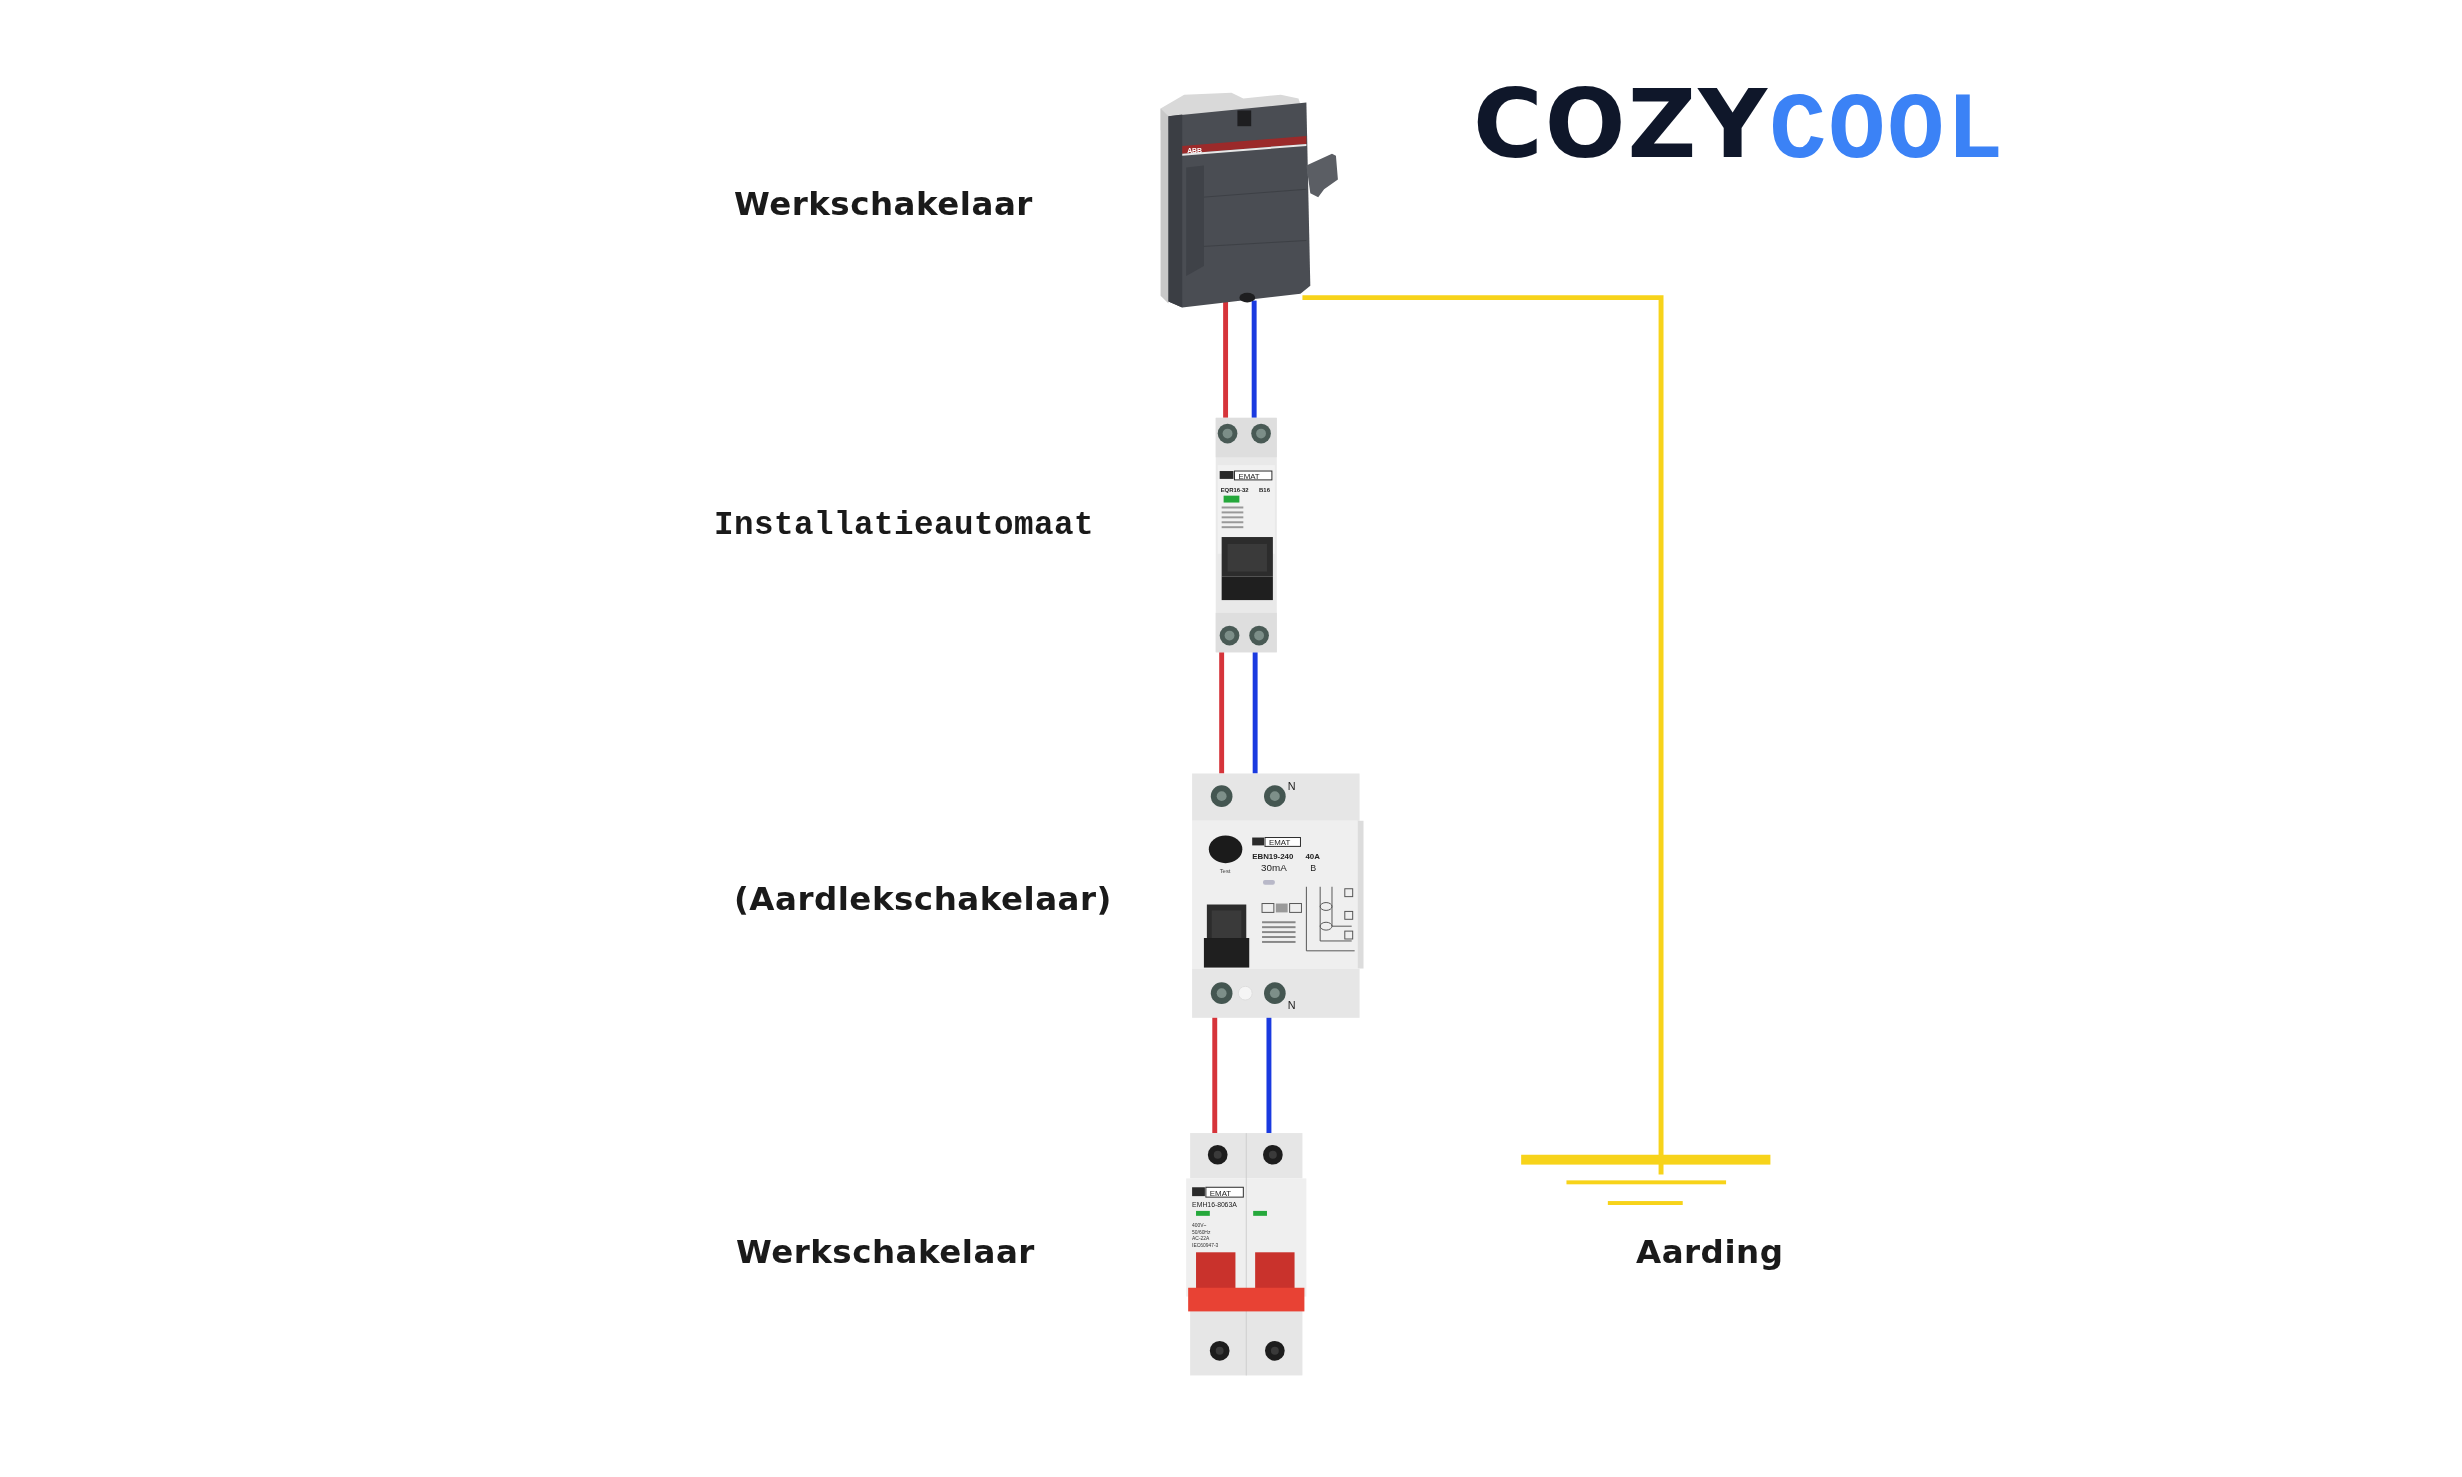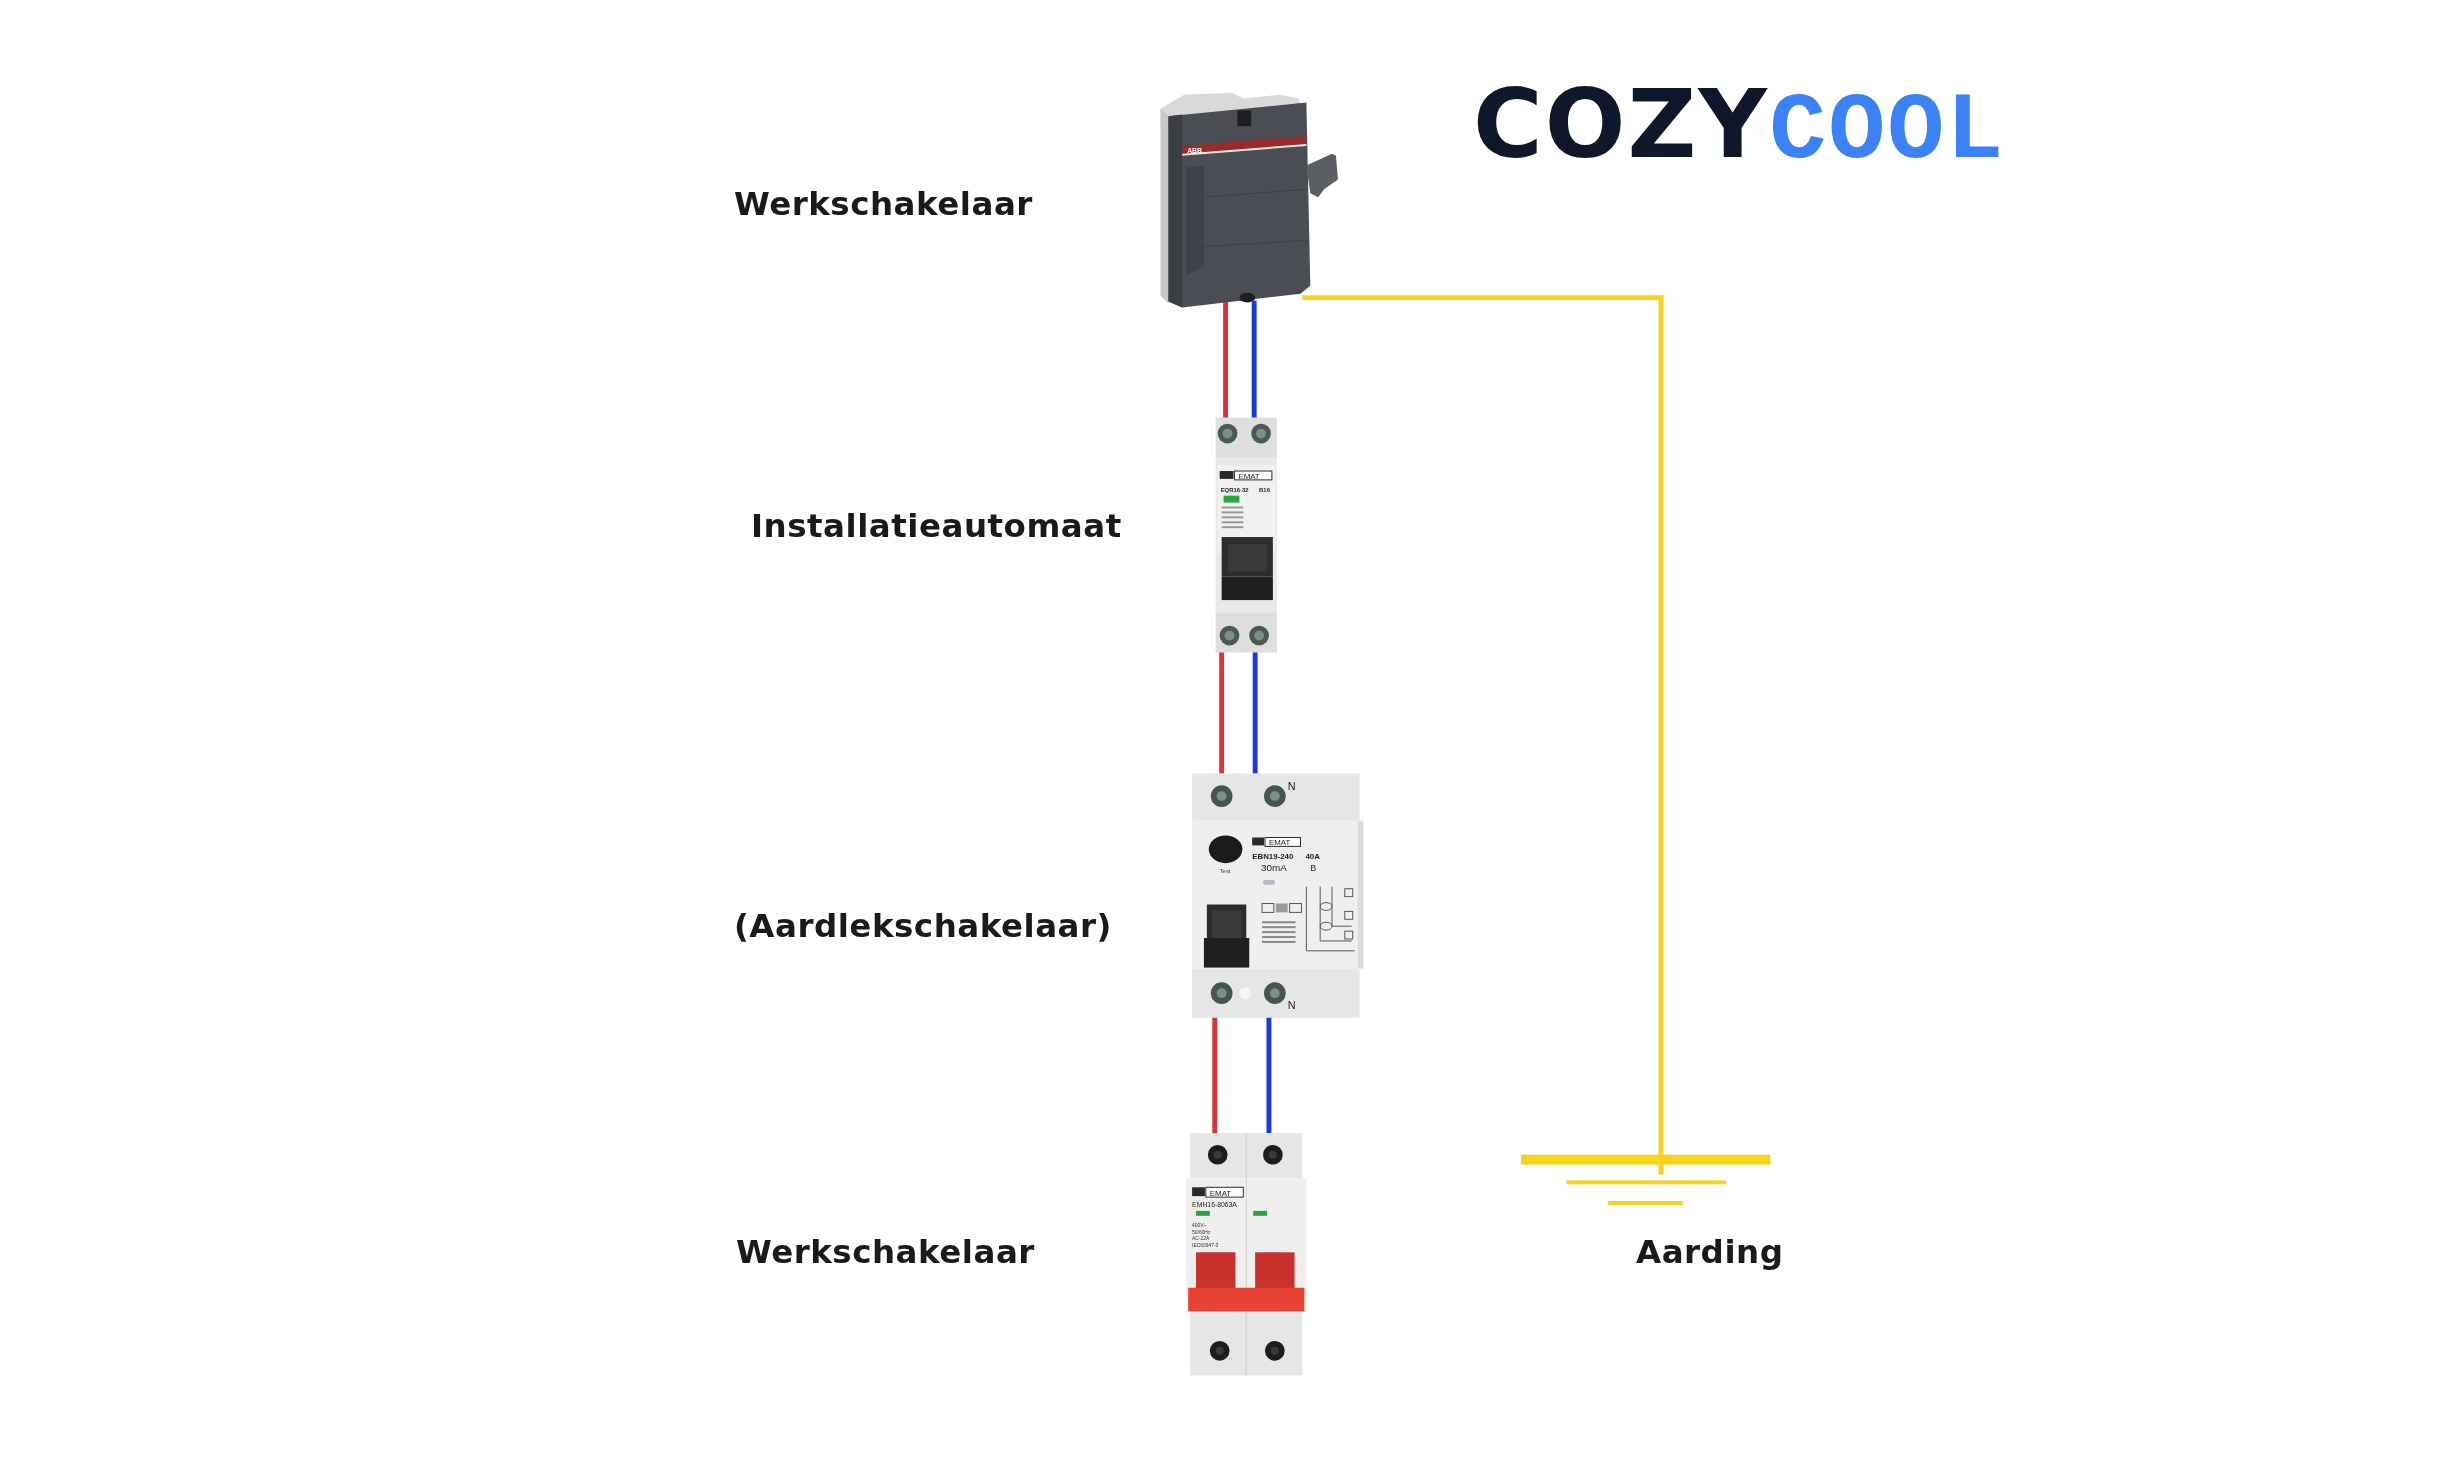--- a/index.html
+++ b/index.html
@@ -12,22 +12,22 @@
     .dev-text { font-family:"Liberation Sans", sans-serif; }
   </style>
 </head>
 <body>
 
 <div class="logo">
   <span class="cozy">COZY</span><span class="cool">COOL</span>
 </div>
 
 <div class="label" style="left:694px; top:185px;">Werkschakelaar</div>
-<div class="label" style="left:711px; top:507px;">Installatieautomaat</div>
-<div class="label" style="left:694px; top:907px;text-align:center;">(Aardlekschakelaar)</div>
+<div class="label" style="left:674px; top:507px;font-family:Liberation Mono, monospace;">Installatieautomaat</div>
+<div class="label" style="left:694px; top:880px;text-align:center;">(Aardlekschakelaar)</div>
 <div class="label" style="left:696px; top:1233px;">Werkschakelaar</div>
 <div class="label" style="left:1596px; top:1233px;text-align:right;">Aarding</div>
 
 <svg class="diagram" width="2463" height="1478" viewBox="0 0 2500 1500">
 
   <g>
 
     <polyline points="1322,302 1686,302 1686,1192" fill="none" stroke="#f7d31a" stroke-width="5"></polyline>
 
     <line x1="1244" y1="305" x2="1244" y2="424" stroke="#d6343a" stroke-width="5"></line>

